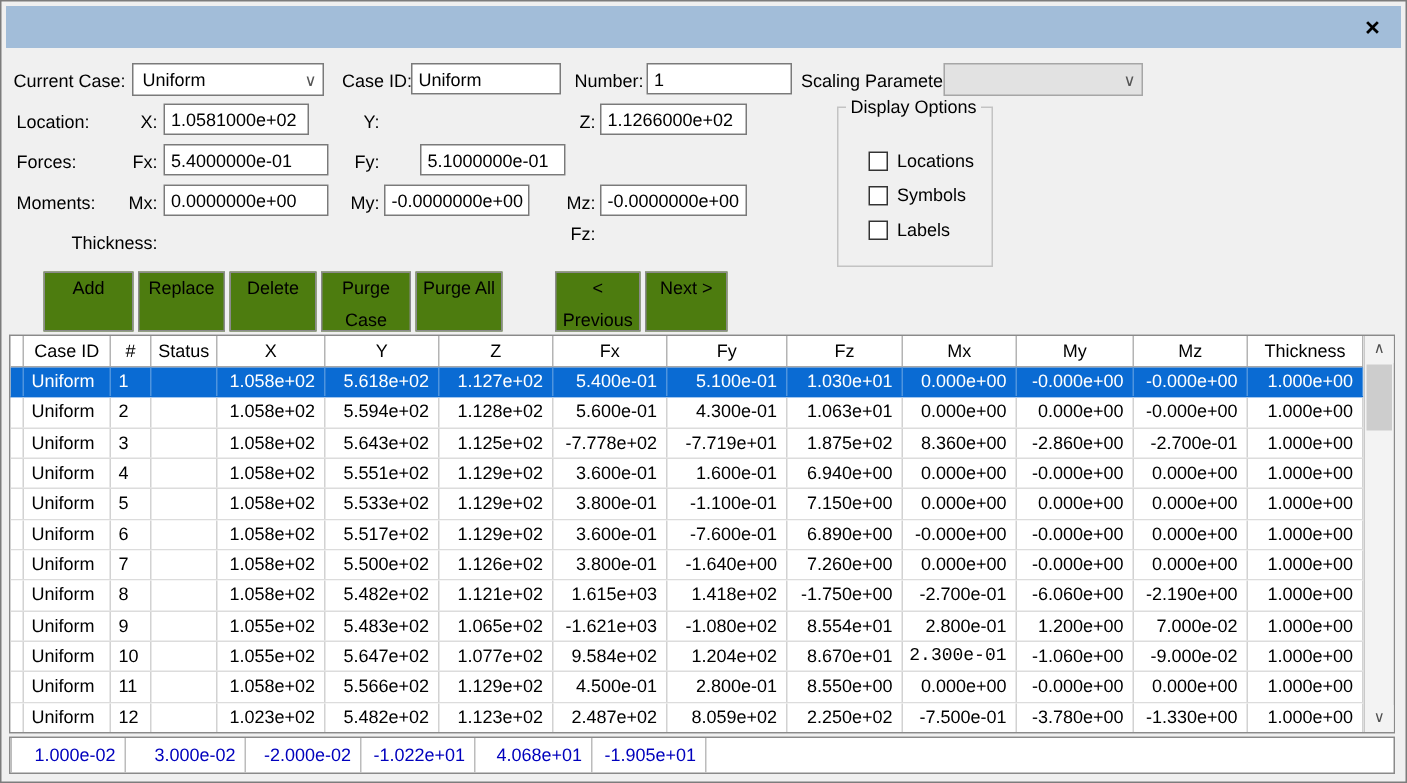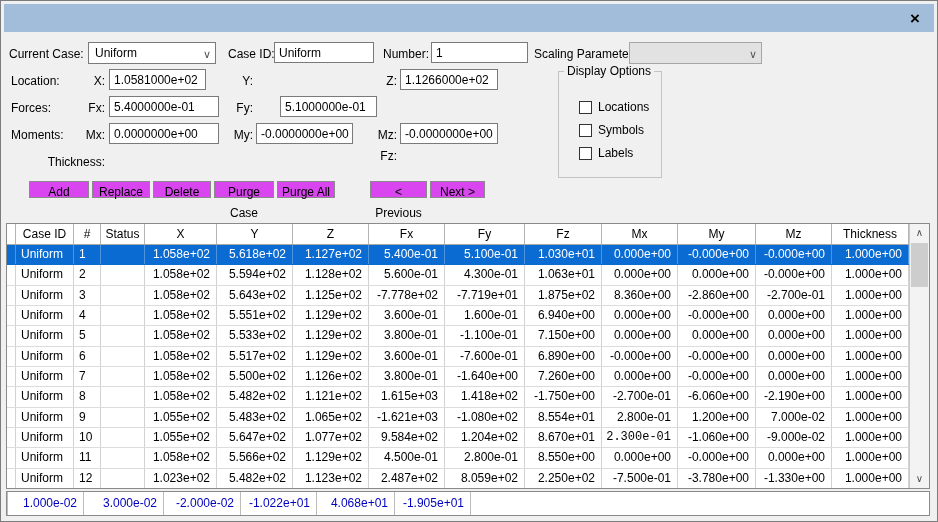--- a/index.html
+++ b/index.html
@@ -35,21 +35,21 @@
   .groupbox{
     position:absolute;left:557px;top:70px;width:104px;height:107px;
     border:1px solid #c3c3c3;
   }
   .groupbox .legend{
     position:absolute;top:-8px;left:5px;background:#f0f0f0;padding:0 3px;white-space:nowrap;
   }
   .chk-row{position:absolute;left:20px;display:flex;align-items:center;gap:6px;}
   .chk{width:13px;height:13px;background:#fff;border:1px solid #333;flex:none;}
   .btn{
-    position:absolute;top:180px;height:17px;background:#d946ef;border:1px solid #8a8a8a;
+    position:absolute;top:180px;height:40px;background:#4d7c0f;border:1px solid #8a8a8a;
     text-align:center;line-height:21px;cursor:default;
   }
   .note{position:absolute;left:112px;top:203px;font-weight:bold;font-size:12.5px;}
   
   .grid{
     position:absolute;left:5px;top:222px;width:924px;height:266px;
     background:#ffffff;border:1px solid #8a8a8a;
   }
   .grid-inner{position:absolute;left:0;top:0;right:20px;bottom:0;overflow:hidden;}
   .hdr{display:flex;height:21px;border-bottom:1px solid #a8a8a8;}

